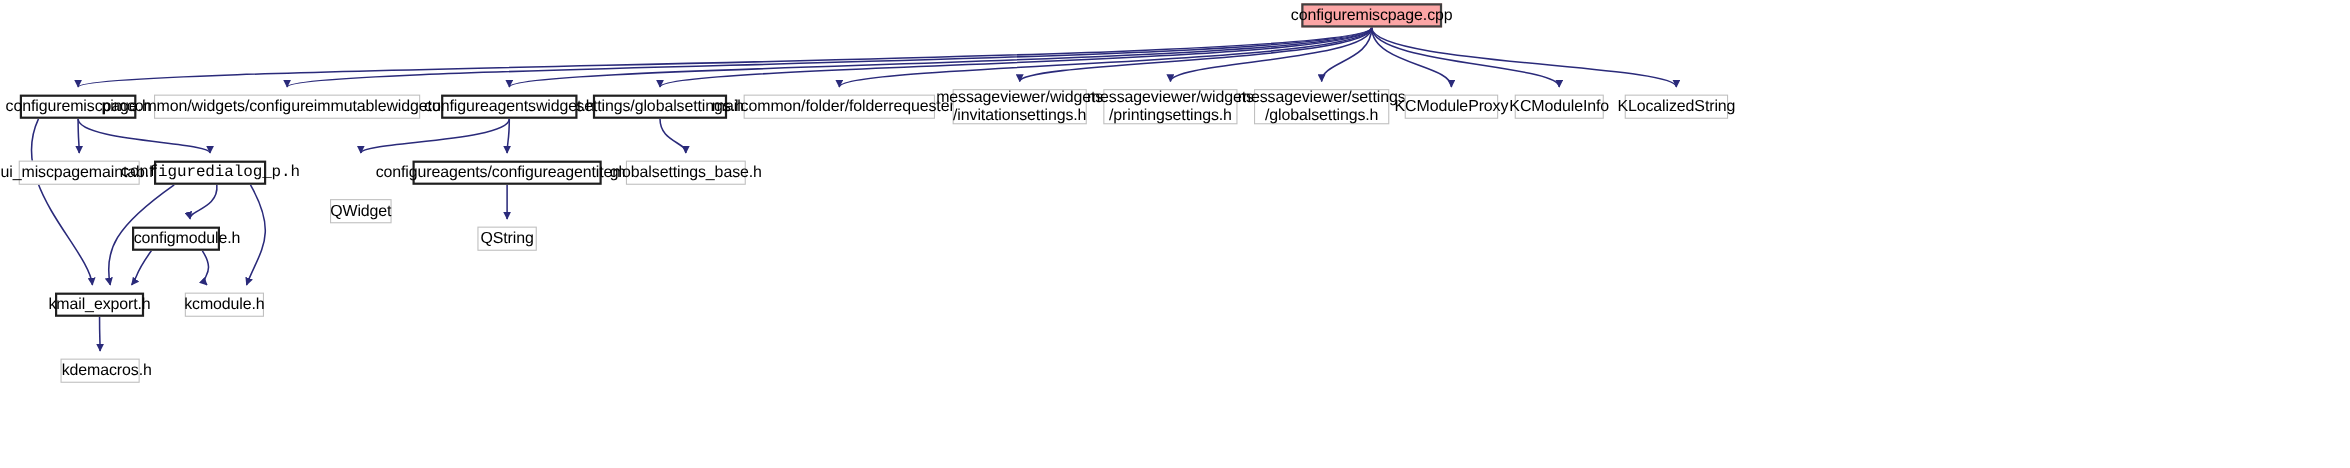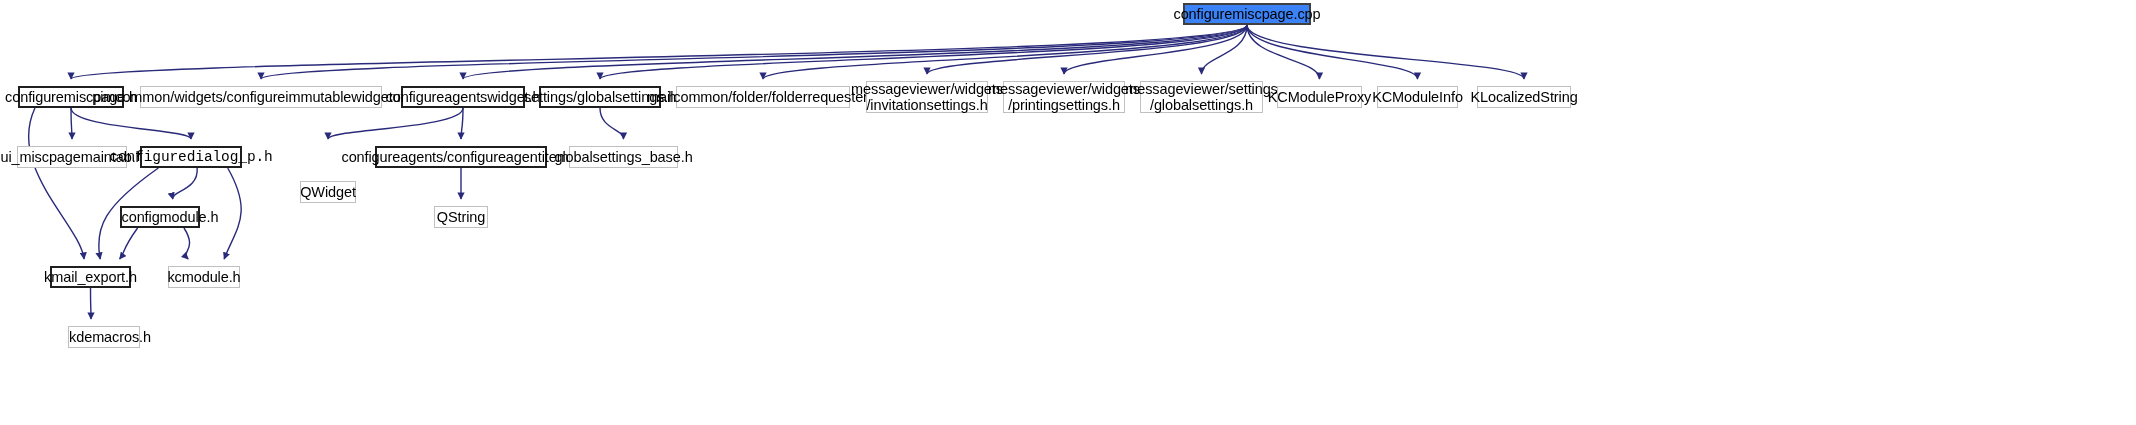--- a/index.html
+++ b/index.html
@@ -35,21 +35,21 @@
     color: #000000;
     font-size: 14.5px;
     line-height: 16px;
     white-space: pre;
     letter-spacing: -0.1px;
   }
   .node.bold-border {
     border: 2px solid #1f1f1f;
   }
   .node.root {
-    background: #3b82f6;
+    background: #fca5a5;
     border: 2px solid #404040;
   }
 </style>
 </head>
 <body>
 
 <div id="graph-root">
 
   <svg id="edge-layer" viewBox="0 0 2136 425" xmlns="http://www.w3.org/2000/svg">
     <defs>
@@ -103,16 +103,16 @@
       <div class="node" style="left: 1477px; top: 86px; width: 94px; height: 22px;">KLocalizedString</div>
       <div class="node" style="left: 17px; top: 146px; width: 110px; height: 22px;">ui_miscpagemaintab.h</div>
       <div class="node bold-border" style="left: 140px; top: 146px; width: 102px; height: 22px; font-family: Liberation Mono, monospace;">configuredialog_p.h</div>
       <div class="node" style="left: 300px; top: 146px; width: 56px; height: 22px; margin-top: 35px;">QWidget</div>
       <div class="node bold-border" style="left: 375px; top: 146px; width: 172px; height: 22px;">configureagents/configureagentitem.h</div>
       <div class="node" style="left: 569px; top: 146px; width: 109px; height: 22px;">globalsettings_base.h</div>
       <div class="node bold-border" style="left: 120px; top: 206px; width: 80px; height: 22px; padding-left: 20px;">configmodule.h</div>
       <div class="node" style="left: 434px; top: 206px; width: 54px; height: 22px;">QString</div>
       <div class="node bold-border" style="left: 50px; top: 266px; width: 81px; height: 22px;">kmail_export.h</div>
       <div class="node" style="left: 168px; top: 266px; width: 72px; height: 22px;">kcmodule.h</div>
-      <div class="node" style="left: 68px; top: 326px; width: 72px; height: 22px; padding-left: 12px;">kdemacros.h</div>
+      <div class="node" style="left: 55px; top: 326px; width: 72px; height: 22px; padding-left: 12px;">kdemacros.h</div>
     </div>
 
 </div>
 
 </body></html>

